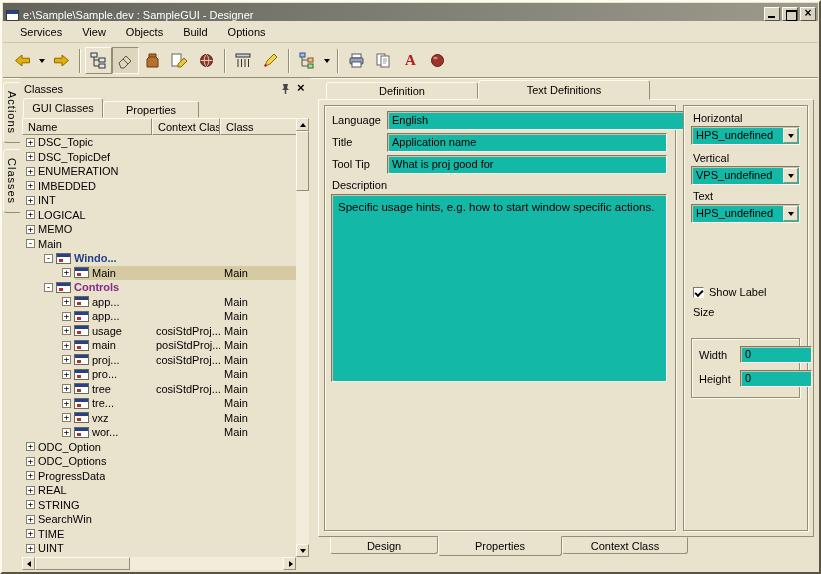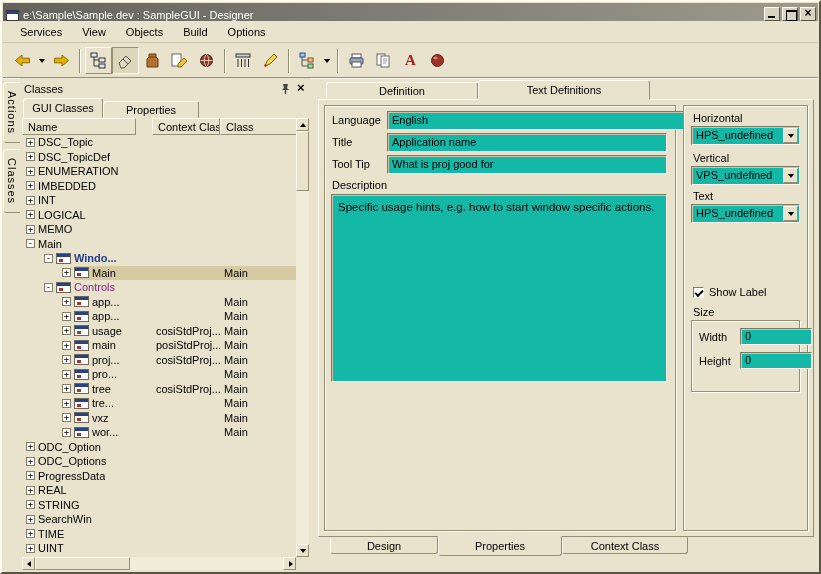--- a/index.html
+++ b/index.html
@@ -66,21 +66,21 @@
   .pclose{width:12px;height:12px;position:relative}
   .pclose::after{content:"×";position:absolute;left:1px;top:-3px;font-size:13px;font-weight:bold}
   .panel-tabs{position:absolute;left:3px;top:20px;height:20px;display:flex;align-items:flex-end}
   .ptab{height:17px;line-height:16px;text-align:center;background:var(--bg);position:relative;
     border:1px solid;border-color:var(--hi) var(--sh) transparent var(--hi);border-radius:3px 3px 0 0}
   .ptab:nth-child(1){width:80px}.ptab:nth-child(2){width:96px}
   .ptab.active{height:20px;z-index:2;line-height:19px}
   .thead{position:absolute;left:2px;top:40px;right:15px;height:17px}
   .th{position:absolute;top:0;height:17px;background:var(--bg);padding:2px 0 0 5px;
     border:1px solid;border-color:var(--hi) var(--sh) var(--sh) var(--hi);overflow:hidden;white-space:nowrap}
-  .th0{left:0;width:114px}.th1{left:130px;width:68px}.th2{left:198px;width:78px}
+  .th0{left:0;width:130px}.th1{left:130px;width:68px}.th2{left:198px;width:78px}
   .tree{position:absolute;left:2px;top:57px;right:15px;bottom:14px;overflow:hidden}
   .trow{display:flex;align-items:center;height:14.5px;position:relative;white-space:nowrap;cursor:default}
   .plus{width:9px;height:9px;flex:none;background:#fff;border:1px solid #847f68;margin-right:3px;
     font:9px/7px "DejaVu Sans Mono",monospace;text-align:center;color:#000}
   .ficon{width:15px;height:11px;flex:none;margin-right:3px;background:#fff;border:1px solid #6d6855;
     background-image:linear-gradient(#24428c,#24428c),linear-gradient(#b03030,#b03030);
     background-size:13px 3px,4px 3px;background-position:0 0,2px 5px;background-repeat:no-repeat}
   .nm{overflow:hidden;text-overflow:ellipsis}
   .ctx{position:absolute;left:134px;width:64px;overflow:hidden}
   .cls{position:absolute;left:202px}
@@ -120,21 +120,21 @@
     display:flex;align-items:center;justify-content:center}
   .desc{position:absolute;left:6px;right:8px;top:88px;height:188px;padding:4px 6px;
     font-size:11.5px;line-height:1.45;white-space:normal}
   .props-region{position:absolute;left:364px;top:5px;right:5px;bottom:5px;background:var(--bg)}
   .plabel{position:absolute;left:9px;height:13px}
   .pcombo{position:absolute;left:7px;right:7px;height:19px;padding:2px 18px 2px 4px;white-space:nowrap;overflow:hidden}
   .checkrow{position:absolute;left:9px;top:180px;display:flex;align-items:center;gap:5px}
   .check{width:11px;height:11px;background:#fff;border:1px solid;border-color:#7e7960 var(--hi) var(--hi) #7e7960;position:relative}
   .check::after{content:"";position:absolute;left:1px;top:2px;width:6px;height:3px;
     border-left:2px solid #000;border-bottom:2px solid #000;transform:rotate(-45deg)}
-  .sizebox{position:absolute;left:7px;right:7px;top:214px;height:72px}
+  .sizebox{position:absolute;left:7px;right:7px;top:232px;height:60px}
   .szlabel{position:absolute;left:7px}
   .szfield{position:absolute;left:48px;width:72px;height:17px;padding:1px 4px}
   .bottomtabs{position:absolute;left:14px;bottom:14px;height:20px;display:flex;align-items:flex-start;z-index:3}
   .btab{height:17px;line-height:16px;text-align:center;background:var(--bg);margin-top:0;
     border:1px solid;border-color:transparent var(--sh) var(--sh) var(--hi);border-radius:0 0 3px 3px}
   .btab:nth-child(1){width:108px}.btab:nth-child(2){width:124px}.btab:nth-child(3){width:126px}
   .btab.active{height:20px;margin-top:-1px;line-height:19px;z-index:4}
 </style>
 </head>
 <body>
@@ -330,21 +330,21 @@
           </div>
           <div class="trow sel" style="padding-left: 40px; background-image: linear-gradient(to right, transparent 53px, rgb(213, 202, 162) 53px);">
             <span class="plus">+</span>
             <span class="ficon"></span>
             <span class="nm">Main</span>
             <span class="cls">Main</span>
           </div>
           <div class="trow" style="padding-left: 22px;">
             <span class="plus">-</span>
             <span class="ficon"></span>
-            <span class="nm" style="color: rgb(134, 42, 134); font-weight: normal;">Controls</span>
+            <span class="nm" style="color: rgb(134, 42, 134); font-weight: bold;">Controls</span>
           </div>
           <div class="trow" style="padding-left: 40px;">
             <span class="plus">+</span>
             <span class="ficon"></span>
             <span class="nm">app...</span>
             <span class="cls">Main</span>
           </div>
           <div class="trow" style="padding-left: 40px;">
             <span class="plus">+</span>
             <span class="ficon"></span>

